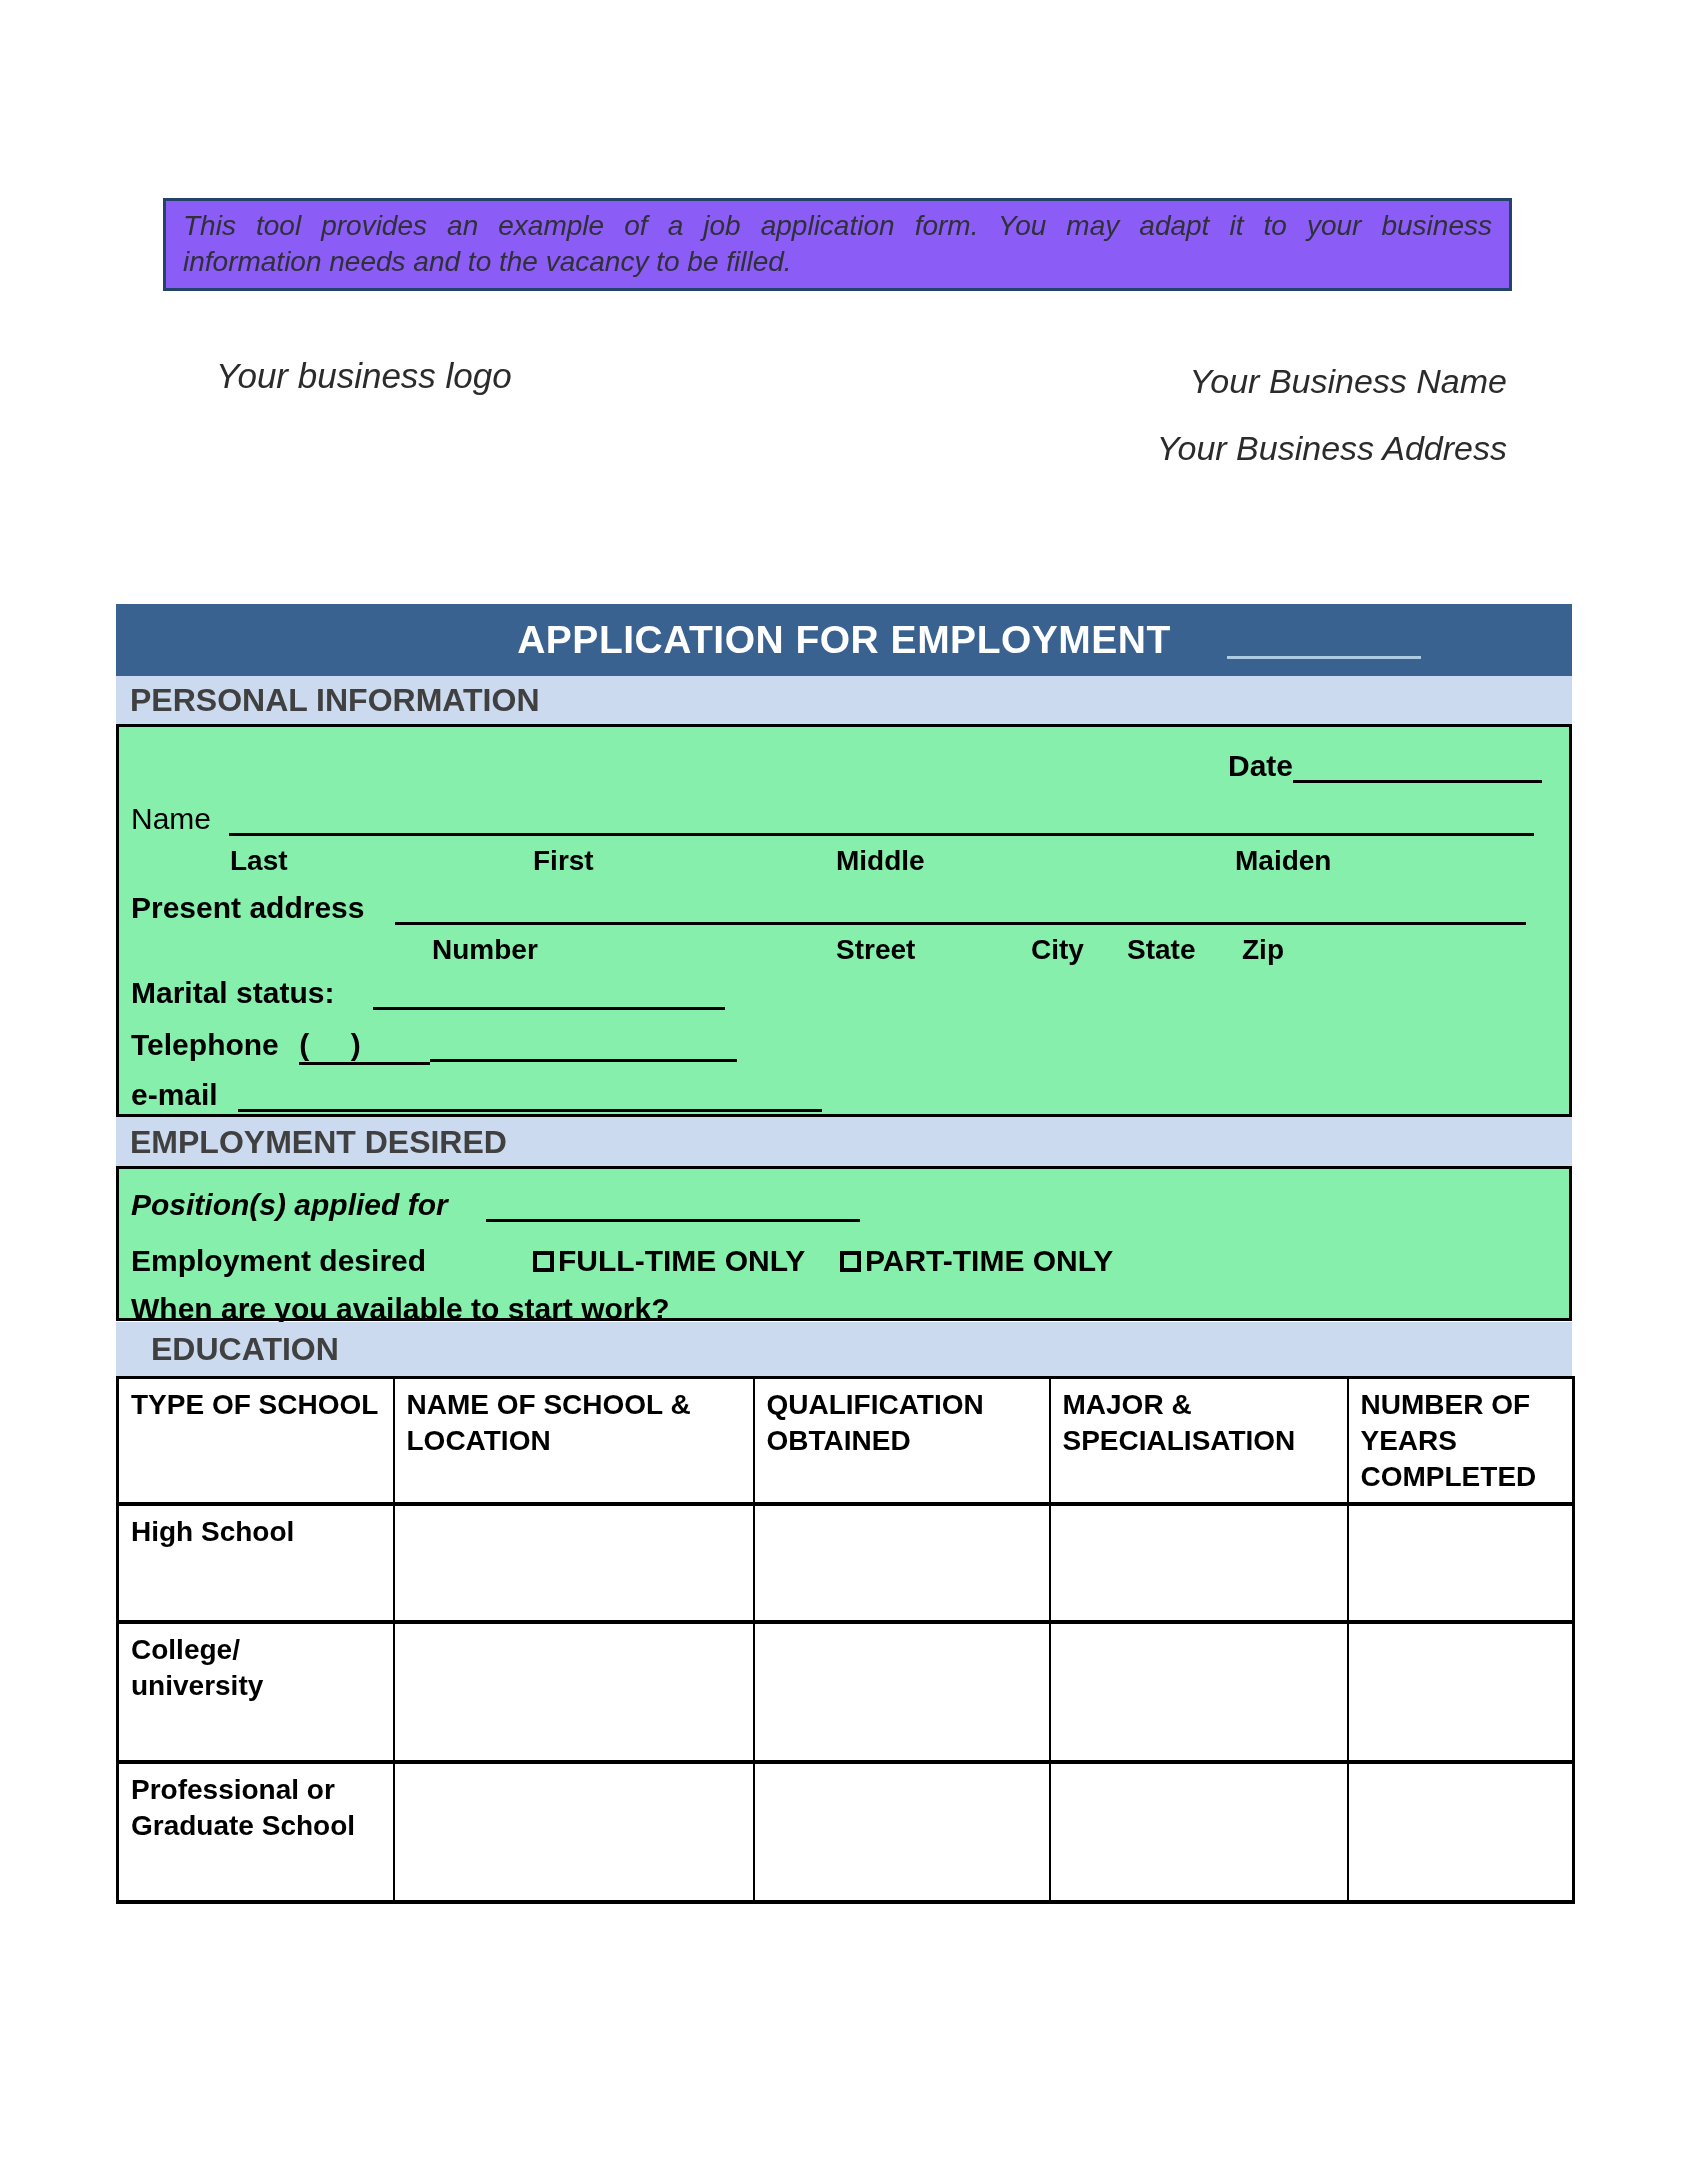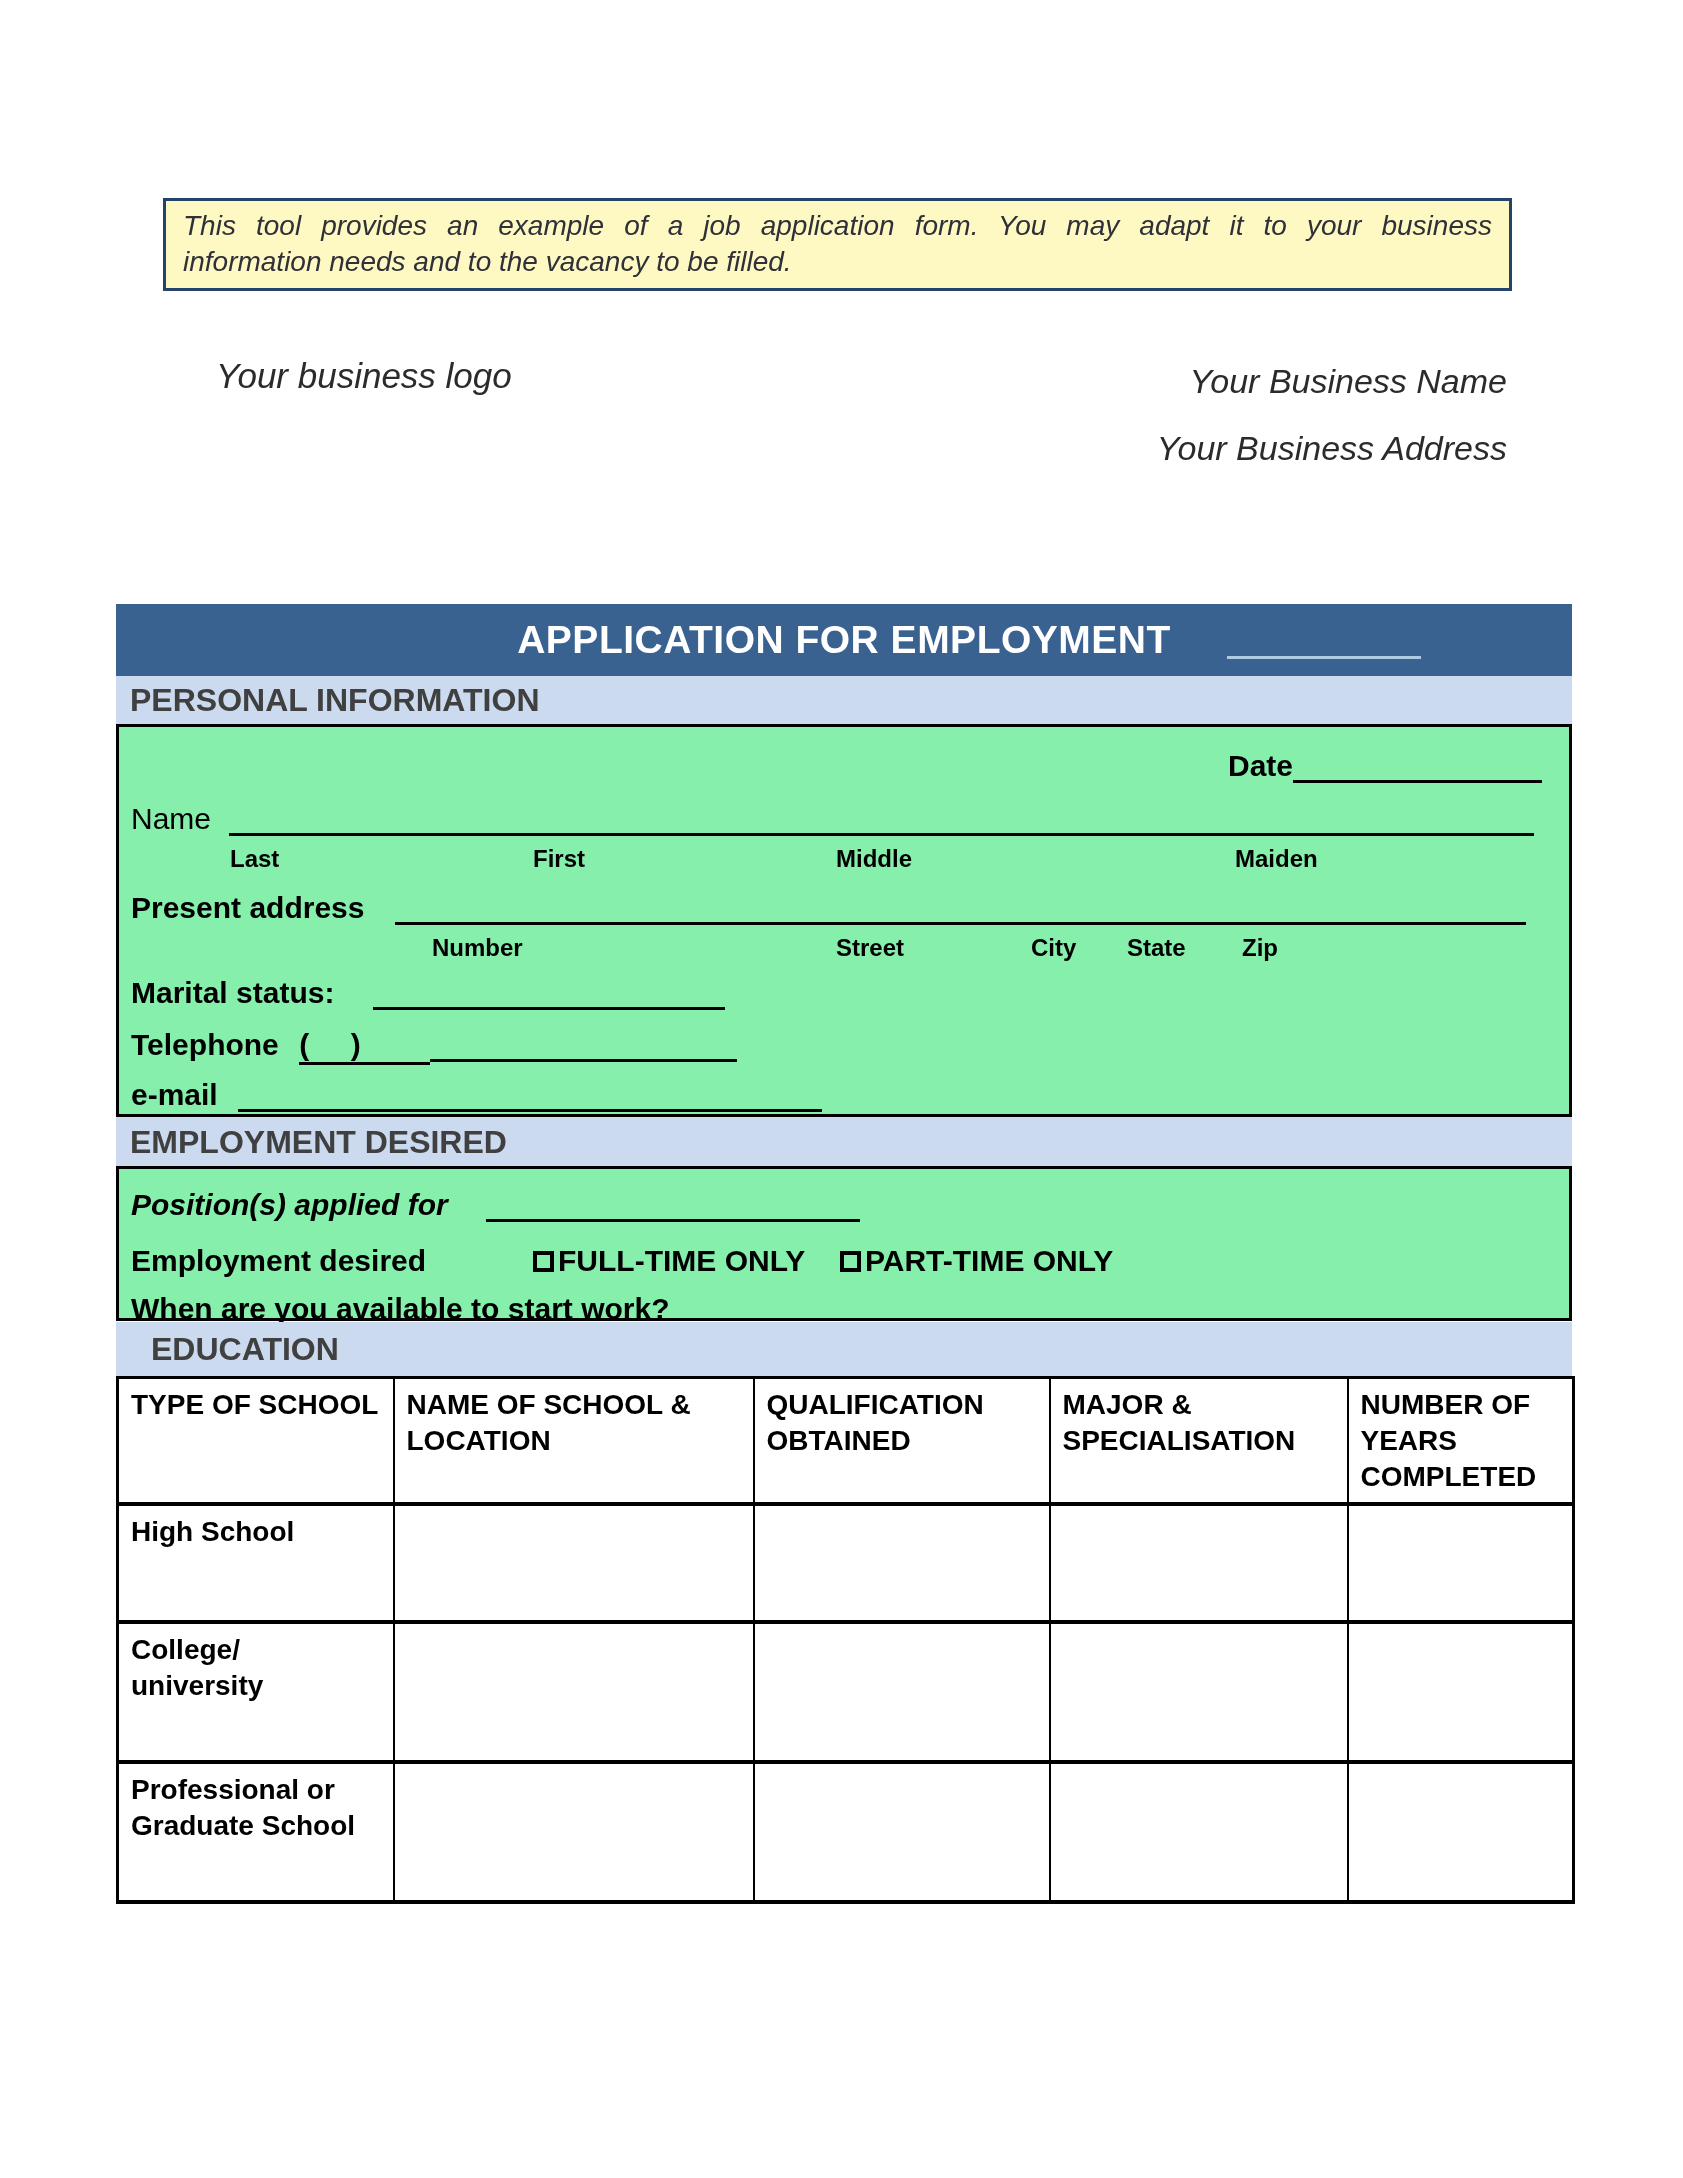--- a/index.html
+++ b/index.html
@@ -9,21 +9,21 @@
     position: relative;
     font-family: "Liberation Sans", sans-serif;
     color: #000;
     overflow: hidden;
   }
   .abs { position: absolute; }
 
   
   .note-box {
     left: 163px; top: 198px; width: 1349px;
-    background: #fef9c3;
+    background: #8b5cf6;
     border: 3px solid #24436B;
     padding: 7px 17px 9px 17px;
     font-style: italic;
     font-size: 28px;
     line-height: 1.27;
     color: #2F3038;
   }
   .note-line1 { display: block; text-align: justify; text-align-last: justify; }
   .note-line2 { display: block; }
 
@@ -69,21 +69,21 @@
   .box-employment { top: 1166px; height: 155px; }
 
   .row { position: absolute; font-size: 30px; white-space: nowrap; }
   .b { font-weight: bold; }
   .blank {
     display: inline-block; height: 0;
     border-bottom: 3px solid #000;
     position: relative; top: 7px;
   }
   .fill { display: inline-block; border-bottom: 3px solid #000; }
-  .sub { position: absolute; font-weight: bold; font-size: 24px; white-space: nowrap; }
+  .sub { position: absolute; font-weight: bold; font-size: 28px; white-space: nowrap; }
 
   
   .p-date    { left: 1109px; top: 22px; }
   .p-name    { left: 12px;   top: 75px; }
   .p-name-subs { left: 0; top: 118px; width: 100%; height: 40px; }
   .p-addr    { left: 12px;   top: 164px; }
   .p-addr-subs { left: 0; top: 207px; width: 100%; height: 40px; }
   .p-marital { left: 12px;   top: 249px; }
   .p-tel     { left: 12px;   top: 301px; }
   .p-email   { left: 12px;   top: 351px; }

